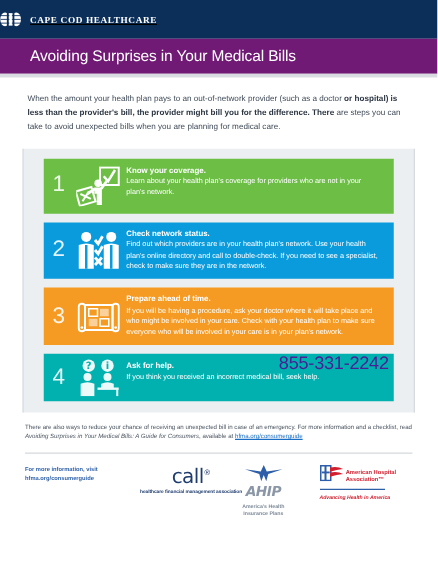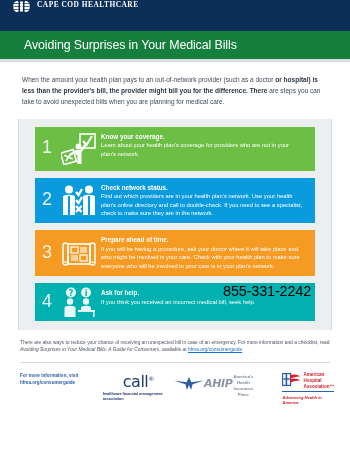--- a/index.html
+++ b/index.html
@@ -7,36 +7,36 @@
     width: 350px; height: 453px;
     font-family: "Liberation Sans", sans-serif;
     background: #ffffff;
     overflow: hidden;
   }
   .page { position: relative; width: 350px; height: 453px; background:#fff; }
 
   
   .topbar {
     height: 31px; background: #0c2f5a;
-    display: flex; align-items: flex-start; padding-left: 13px;
+    display: flex; align-items: center;  text-decoration: underline;
   }
   .logo-mark {
     width: 17px; height: 13px; position: relative; flex: 0 0 auto;
     margin-right: 7px;
   }
   .logo-mark svg { display:block; }
   .logo-text {
     color: #ffffff; font-size: 7.4px; letter-spacing: 0.5px;
     font-family: "Liberation Serif", serif; font-weight: 700;
     text-transform: uppercase;
   }
 
   
   .titleband {
-    height: 28px; background: #15803d;
+    height: 28px; background: #701a75;
     display: flex; align-items: center; padding-left: 24px;
   }
   .titleband h1 {
     color: #ffffff; font-size: 12.4px; font-weight: 400;
     letter-spacing: -0.1px;
   }
   .thin-rule { height: 3px; background: #d9dde1; }
 
   
   .intro {
@@ -78,21 +78,21 @@
     font-size: 5.8px; line-height: 8.4px; color: #ffffff;
     padding-right: 2px;
   }
   .step.green { background: #6cbe45; }
   .step.blue  { background: #0a9bdc; }
   .step.orange{ background: #f59a22; }
   .step.teal  { background: #00b1b0; }
   .step.teal { min-height: 38px; }
   .step .phone {
     position: absolute; right: 4px; top: 0px;
-    font-size: 14.5px; color:#000000; font-weight: 400; letter-spacing: -0.2px;
+    font-size: 14.5px; color:#4c1d95; font-weight: 400; letter-spacing: -0.2px;
   }
 
   
   .footnote {
     padding: 9px 20px 0 20px;
     font-size: 4.9px; line-height: 7.4px; color: #4b5560;
   }
   .footnote i { font-style: italic; }
   .footnote a { color: #1a6ec4; text-decoration: underline; }
 
@@ -115,21 +115,21 @@
     font-family: "DejaVu Sans", sans-serif;
     font-size: 16px; font-weight: 400; color: #1f3c6e; line-height: 14px;
     letter-spacing: -0.5px;
   }
   .hfma-word sup { font-size: 6px; vertical-align: super; }
   .hfma-tag {
     font-size: 3.9px; font-weight: 700; color:#1f3c6e; margin-top: 2px;
     letter-spacing: -0.05px;
   }
 
-  .ahip { display:flex; flex-direction:row; align-items:center; }
+  .ahip { display:flex; flex-direction:column; align-items:center; }
   .ahip-word {
     font-family: "DejaVu Sans", sans-serif; font-style: italic;
     font-size: 11px; font-weight: 700; color:#8b97a6; letter-spacing:-0.4px;
     margin-top:-3px;
   }
   .ahip-tag {
     font-size: 4.2px; color:#7f8b99; text-align:center; line-height: 6px;
     margin-top: 2px; font-weight:700;
   }
 

